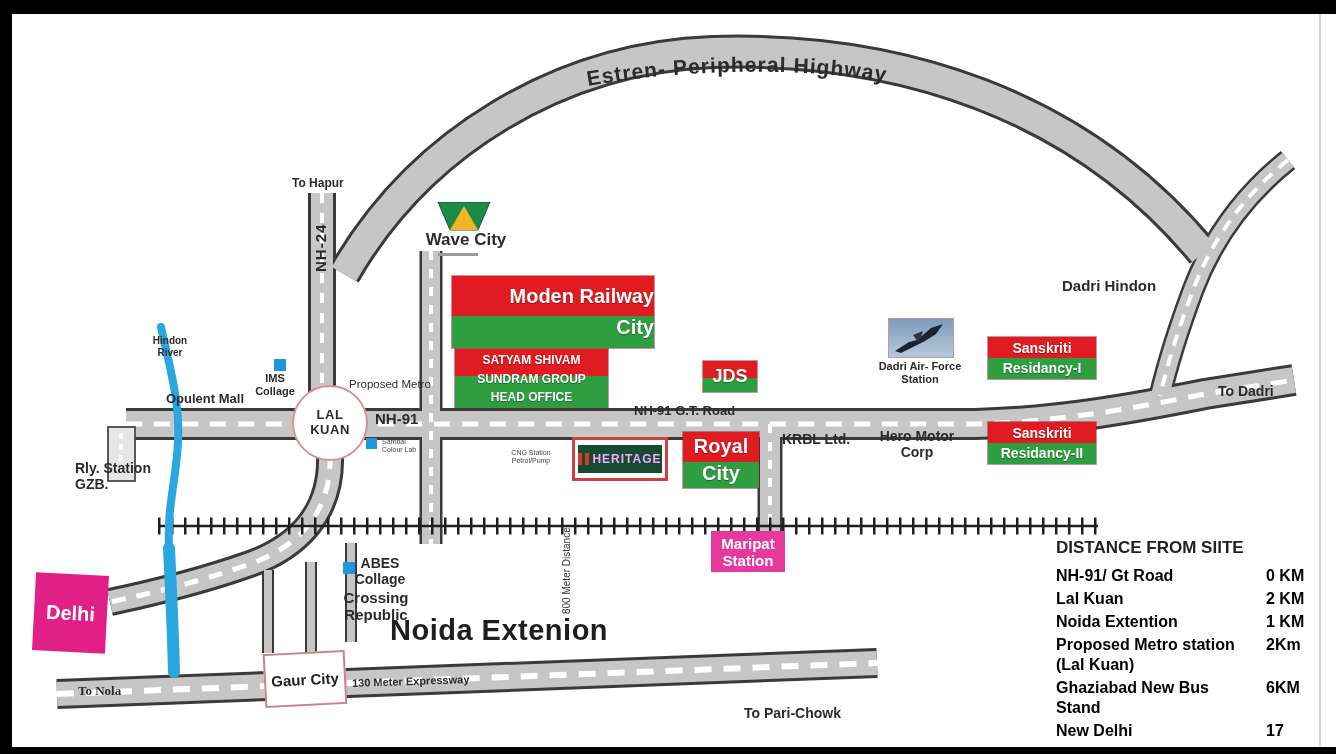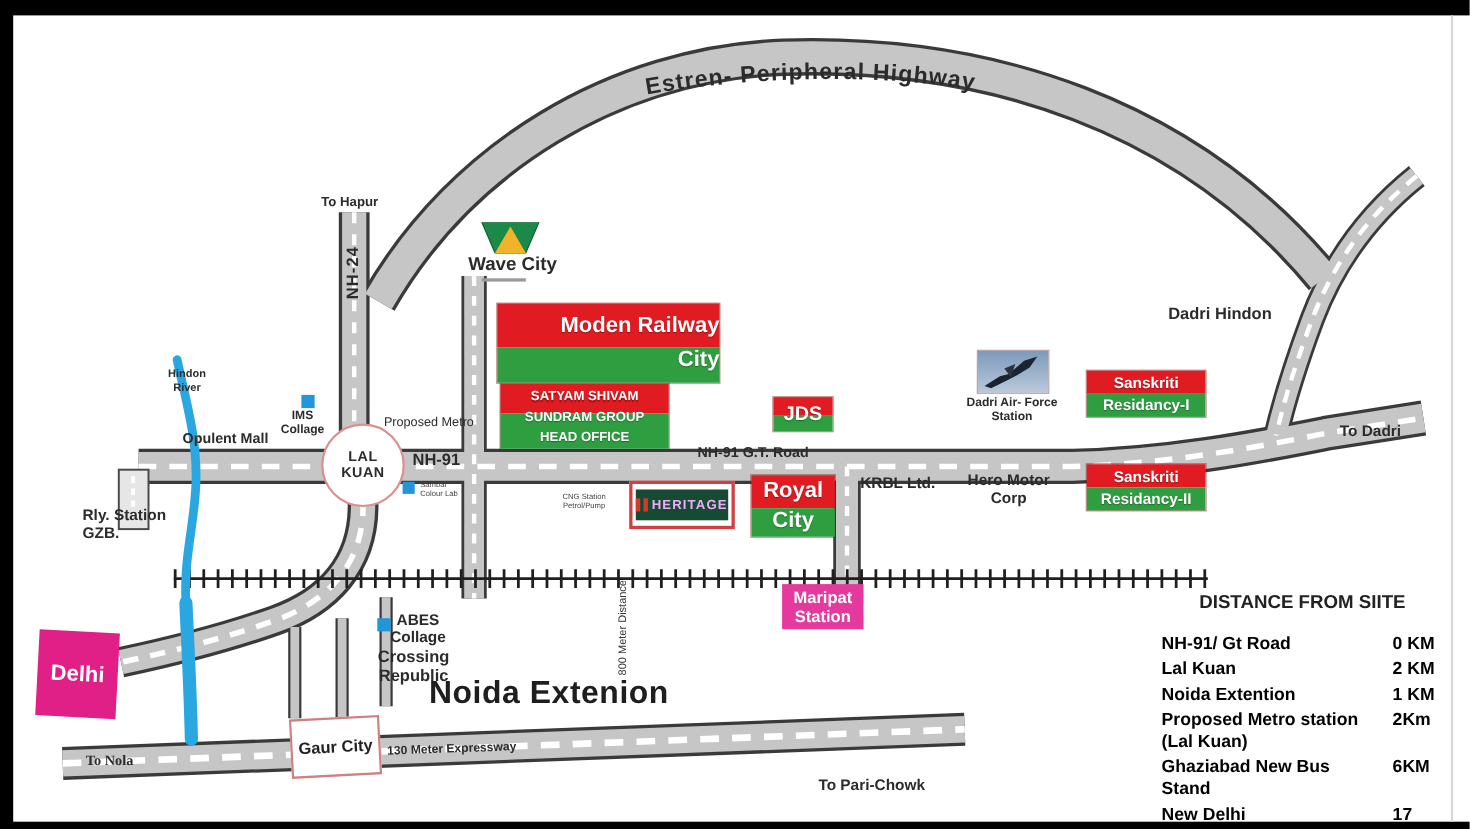--- a/index.html
+++ b/index.html
@@ -262,21 +262,21 @@
 
 <div class="abs" style="left:34px;top:574px;width:73px;height:78px;background:#e01f87;transform:rotate(3deg);display:flex;align-items:center;justify-content:center;">
   <span style="color:#fff;font-weight:bold;font-size:20px;">Delhi</span>
 </div>
 
 <div class="abs" style="left:264px;top:652px;width:82px;height:54px;background:#fff;border:2px solid #d08080;box-sizing:border-box;transform:rotate(-3deg);display:flex;align-items:center;justify-content:center;">
   <span style="color:#222;font-weight:bold;font-size:15px;">Gaur City</span>
 </div>
 
 <div class="abs" style="left:1056px;top:538px;width:256px;color:#222;">
-  <div style="font-weight:bold;font-size:17px;text-align:center;margin-bottom:18px;white-space:nowrap;">DISTANCE FROM SIITE</div>
+  <div style="font-weight:bold;font-size:17px;text-align:left;margin-bottom:8px;white-space:nowrap;">DISTANCE FROM SIITE</div>
   <div class="trow">
     <span class="tn">NH-91/ Gt Road</span>
       <span class="tv">0 KM</span>
   </div>
   <div class="trow">
     <span class="tn">Lal Kuan</span>
       <span class="tv">2 KM</span>
   </div>
   <div class="trow">
     <span class="tn">Noida Extention</span>

